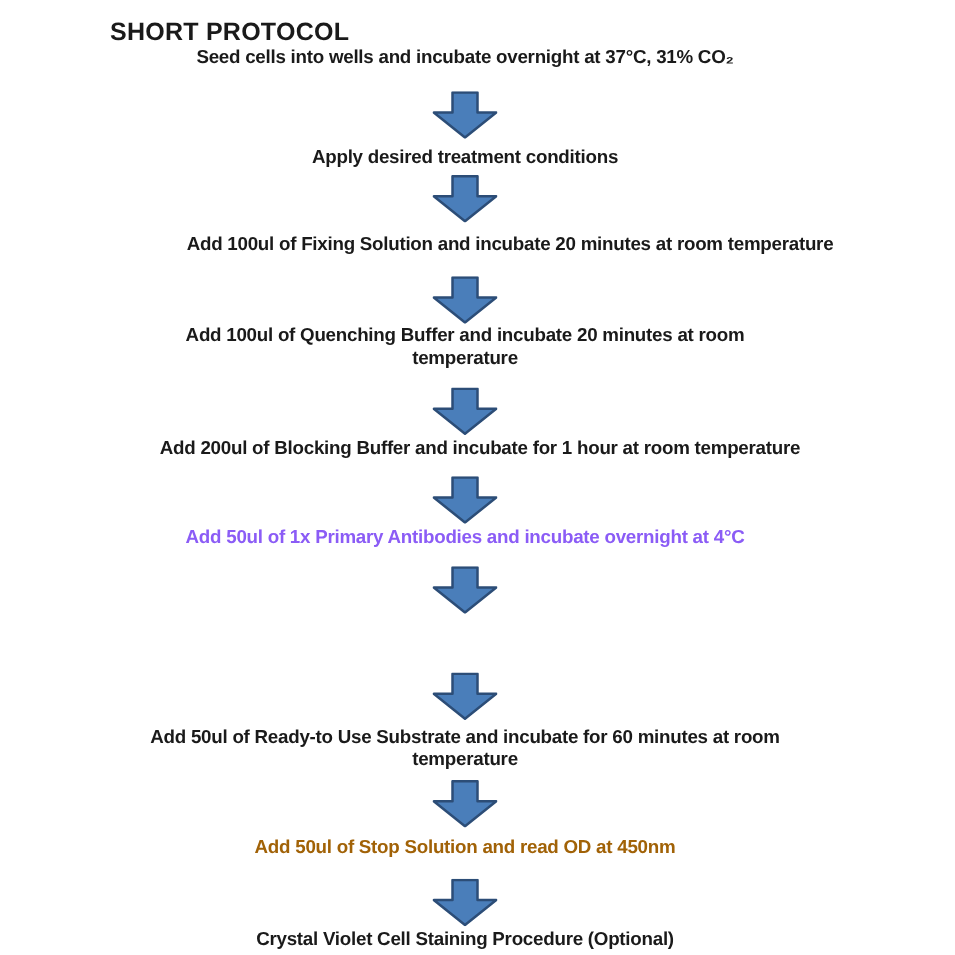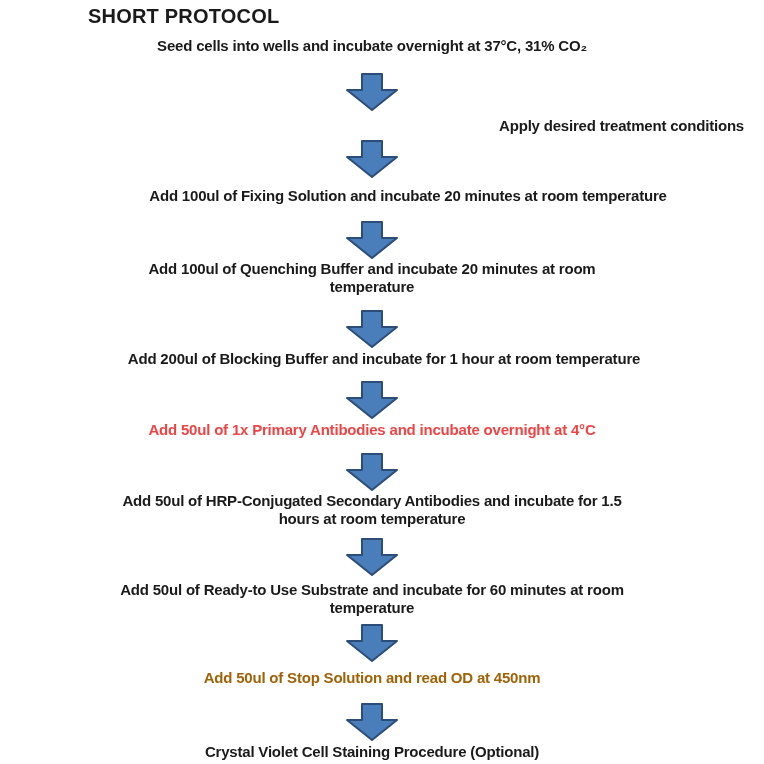--- a/index.html
+++ b/index.html
@@ -10,21 +10,21 @@
   .canvas {
     position: relative;
     width: 764px;
     height: 764px;
     background: #ffffff;
     overflow: hidden;
   }
   .title {
     position: absolute;
     left: 88px;
-    top: 5px;
+    top: 15px;
     font-size: 20px;
     font-weight: bold;
     color: #1a1a1a;
     letter-spacing: 0.2px;
     white-space: nowrap;
   }
   .step {
     position: absolute;
     left: 0;
     width: 744px;
@@ -41,21 +41,21 @@
     left: 0;
     width: 744px;
     display: flex;
     justify-content: center;
   }
   .arrow-row svg { display: block; }
 
   
   .r-s1  { top: 37px; }
   .r-a1  { top: 73px; }
-  .r-s2  { top: 117px; text-align: right; }
+  .r-s2  { top: 117px; }
   .r-a2  { top: 140px; }
   .r-s3  { top: 187px; margin-left: 36px; }
   .r-a3  { top: 221px; }
   .r-s4  { top: 260px; }
   .r-a4  { top: 310px; }
   .r-s5  { top: 350px; }
   .r-a5  { top: 381px; }
   .r-s6  { top: 421px; }
   .r-a6  { top: 453px; }
   .r-s7  { top: 492px; }
@@ -107,30 +107,28 @@
   </div>
 
   <div class="step r-s5" style="color: rgb(26, 26, 26); padding-left: 12px;">Add 200ul of Blocking Buffer and incubate for 1 hour at room temperature</div>
 
   <div class="arrow-row r-a5">
     <svg width="52" height="38" viewBox="0 0 52 38">
         <polygon points="16,1 36,1 36,17 51,17 26,37 1,17 16,17" stroke-width="2" stroke-linejoin="round" fill="#4a7eba" stroke="#2c4d77"></polygon>
       </svg>
   </div>
 
-  <div class="step r-s6" style="color: #ef4444;">Add 50ul of 1x Primary Antibodies and incubate overnight at 4°C</div>
+  <div class="step r-s6" style="color: #8b5cf6;">Add 50ul of 1x Primary Antibodies and incubate overnight at 4°C</div>
 
   <div class="arrow-row r-a6">
     <svg width="52" height="38" viewBox="0 0 52 38">
         <polygon points="16,1 36,1 36,17 51,17 26,37 1,17 16,17" stroke-width="2" stroke-linejoin="round" fill="#4a7eba" stroke="#2c4d77"></polygon>
       </svg>
   </div>
 
-  <div class="step r-s7" style="color: rgb(26, 26, 26);">Add 50ul of HRP-Conjugated Secondary Antibodies and incubate for 1.5
-hours at room temperature</div>
 
   <div class="arrow-row r-a7">
     <svg width="52" height="38" viewBox="0 0 52 38">
         <polygon points="16,1 36,1 36,17 51,17 26,37 1,17 16,17" stroke-width="2" stroke-linejoin="round" fill="#4a7eba" stroke="#2c4d77"></polygon>
       </svg>
   </div>
 
   <div class="step r-s8" style="color: rgb(26, 26, 26);">Add 50ul of Ready-to Use Substrate and incubate for 60 minutes at room
 temperature</div>
 

